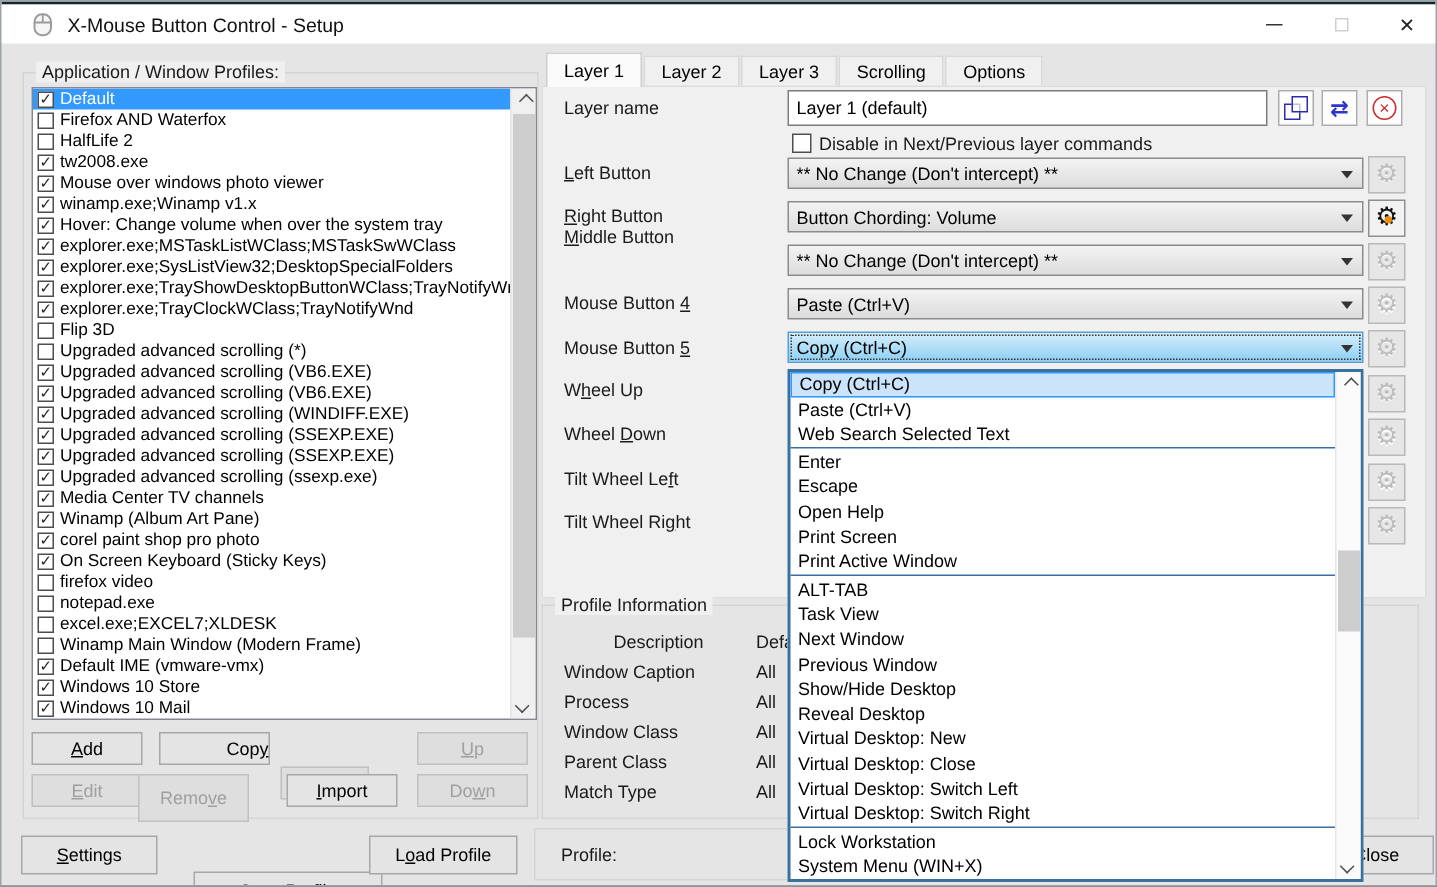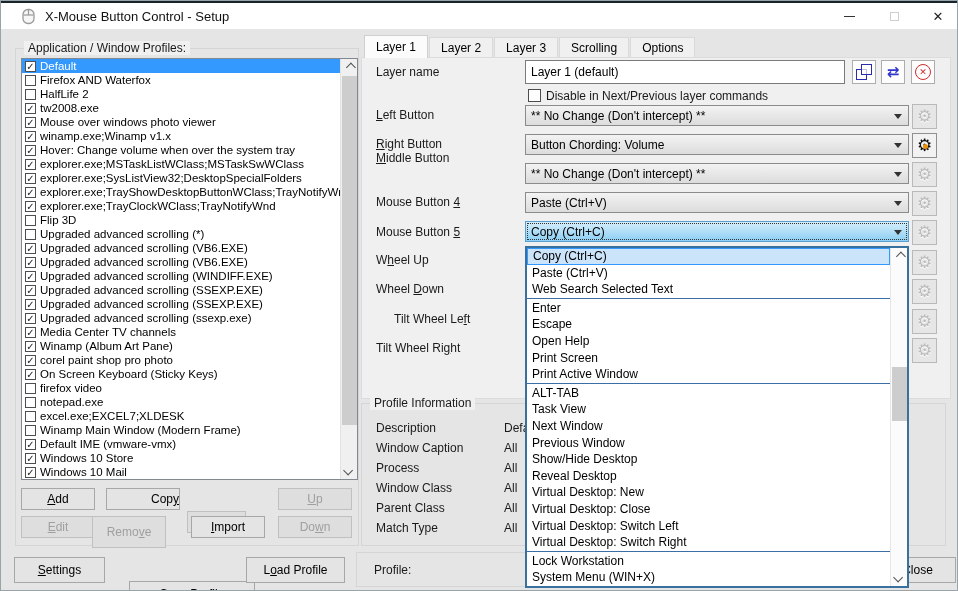--- a/index.html
+++ b/index.html
@@ -275,21 +275,21 @@
     <span class="redcircle">✕</span>
   </div>
 
   <span class="cb" style="left:527px;top:88px;"></span>
   <span class="flabel" style="left:545px;top:88px;">Disable in Next/Previous layer commands</span>
 
   <div class="groupbox" style="left:360px;top:402px;width:585px;height:143px;">
     <span class="gb-label">Profile Information</span>
   </div>
   <div id="pi-rows">
-      <span class="pi-label" style="top: 420px;">Description</span>
+      <span class="pi-label" style="top: 420px; margin-left: 33px;">Description</span>
       <span class="pi-value" style="top: 420px;">Default</span>
       <span class="pi-label" style="top: 440px;">Window Caption</span>
       <span class="pi-value" style="top: 440px;">All</span>
       <span class="pi-label" style="top: 460px;">Process</span>
       <span class="pi-value" style="top: 460px;">All</span>
       <span class="pi-label" style="top: 480px;">Window Class</span>
       <span class="pi-value" style="top: 480px;">All</span>
       <span class="pi-label" style="top: 500px;">Parent Class</span>
       <span class="pi-value" style="top: 500px;">All</span>
       <span class="pi-label" style="top: 520px;">Match Type</span>
@@ -407,21 +407,21 @@
       <span class="gear">⚙</span>
     </div>
     <span class="flabel" style="left: 375px; top: 252px;">W<u>h</u>eel Up</span>
     <div class="gearbtn" style="left: 911px; top: 249px;">
       <span class="gear">⚙</span>
     </div>
     <span class="flabel" style="left: 375px; top: 281px;">Wheel <u>D</u>own</span>
     <div class="gearbtn" style="left: 911px; top: 278px;">
       <span class="gear">⚙</span>
     </div>
-    <span class="flabel" style="left: 393px; top: 311px;">Tilt Wheel Le<u>f</u>t</span>
+    <span class="flabel" style="left: 375px; top: 311px;">Tilt Wheel Le<u>f</u>t</span>
     <div class="gearbtn" style="left: 911px; top: 308px;">
       <span class="gear">⚙</span>
     </div>
     <span class="flabel" style="left: 375px; top: 340px;">Tilt Wheel Ri<u>g</u>ht</span>
     <div class="gearbtn" style="left: 911px; top: 337px;">
       <span class="gear">⚙</span>
     </div>
   </div>
 
 </body></html>

